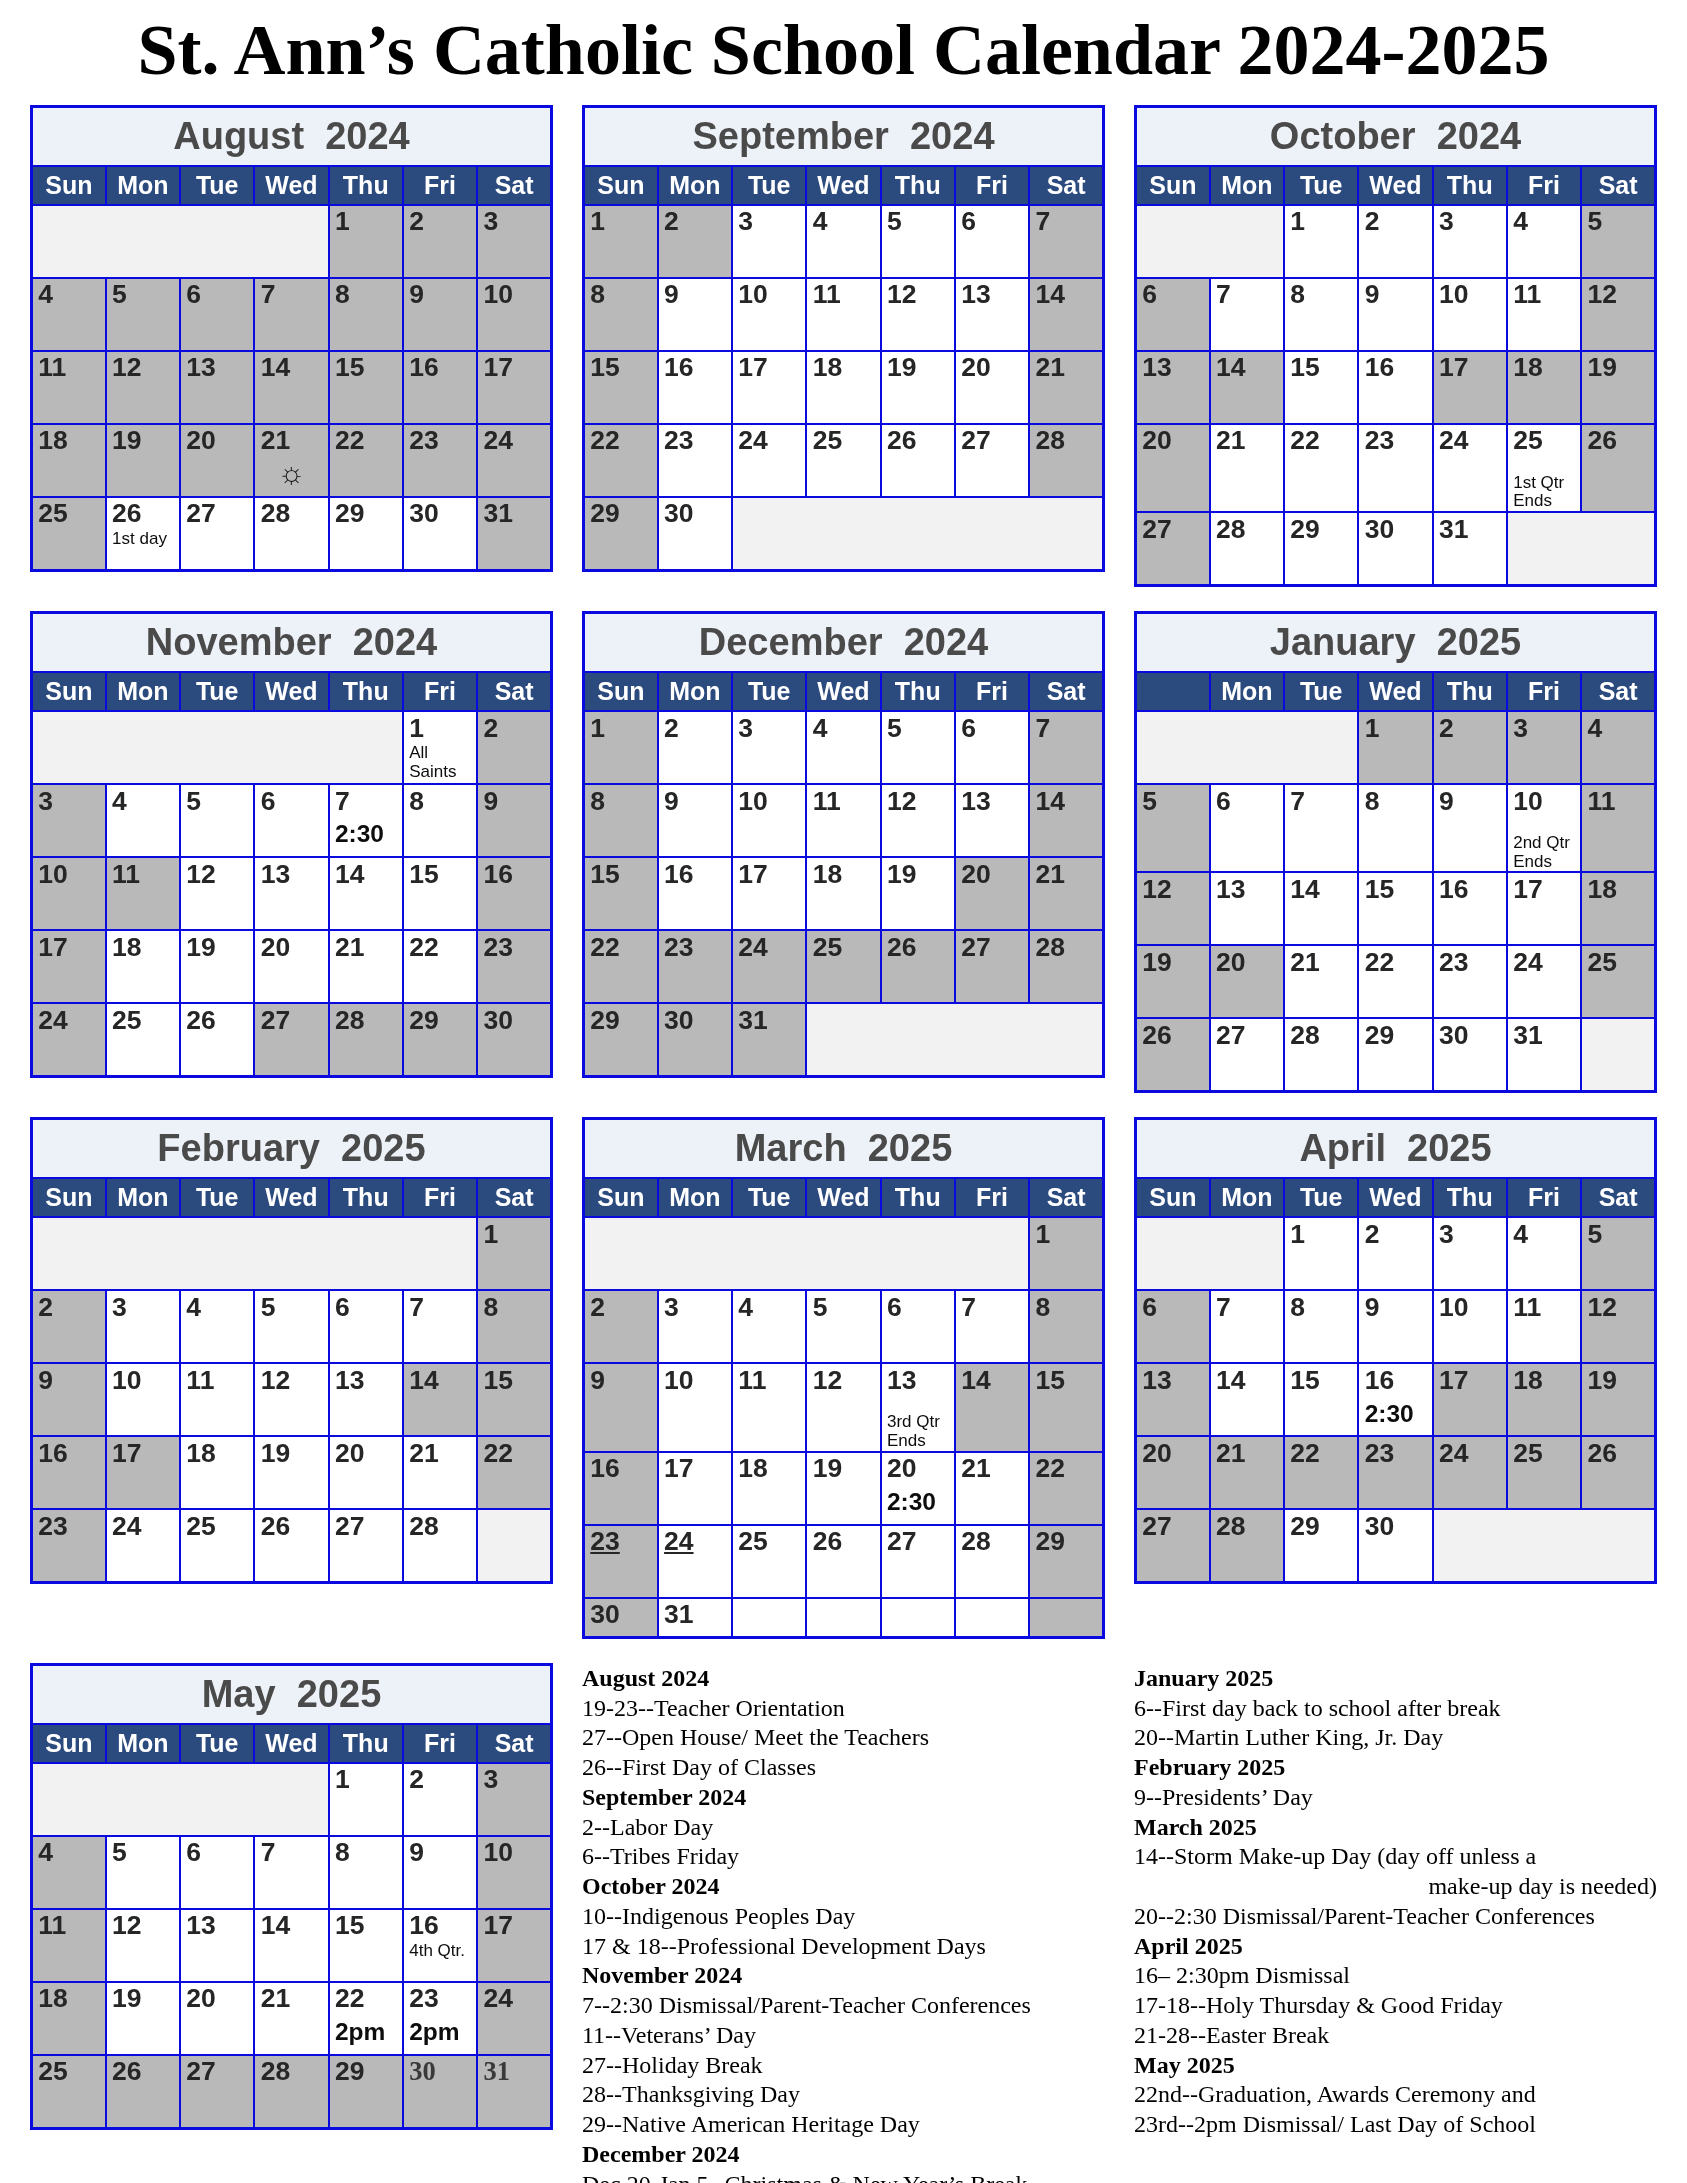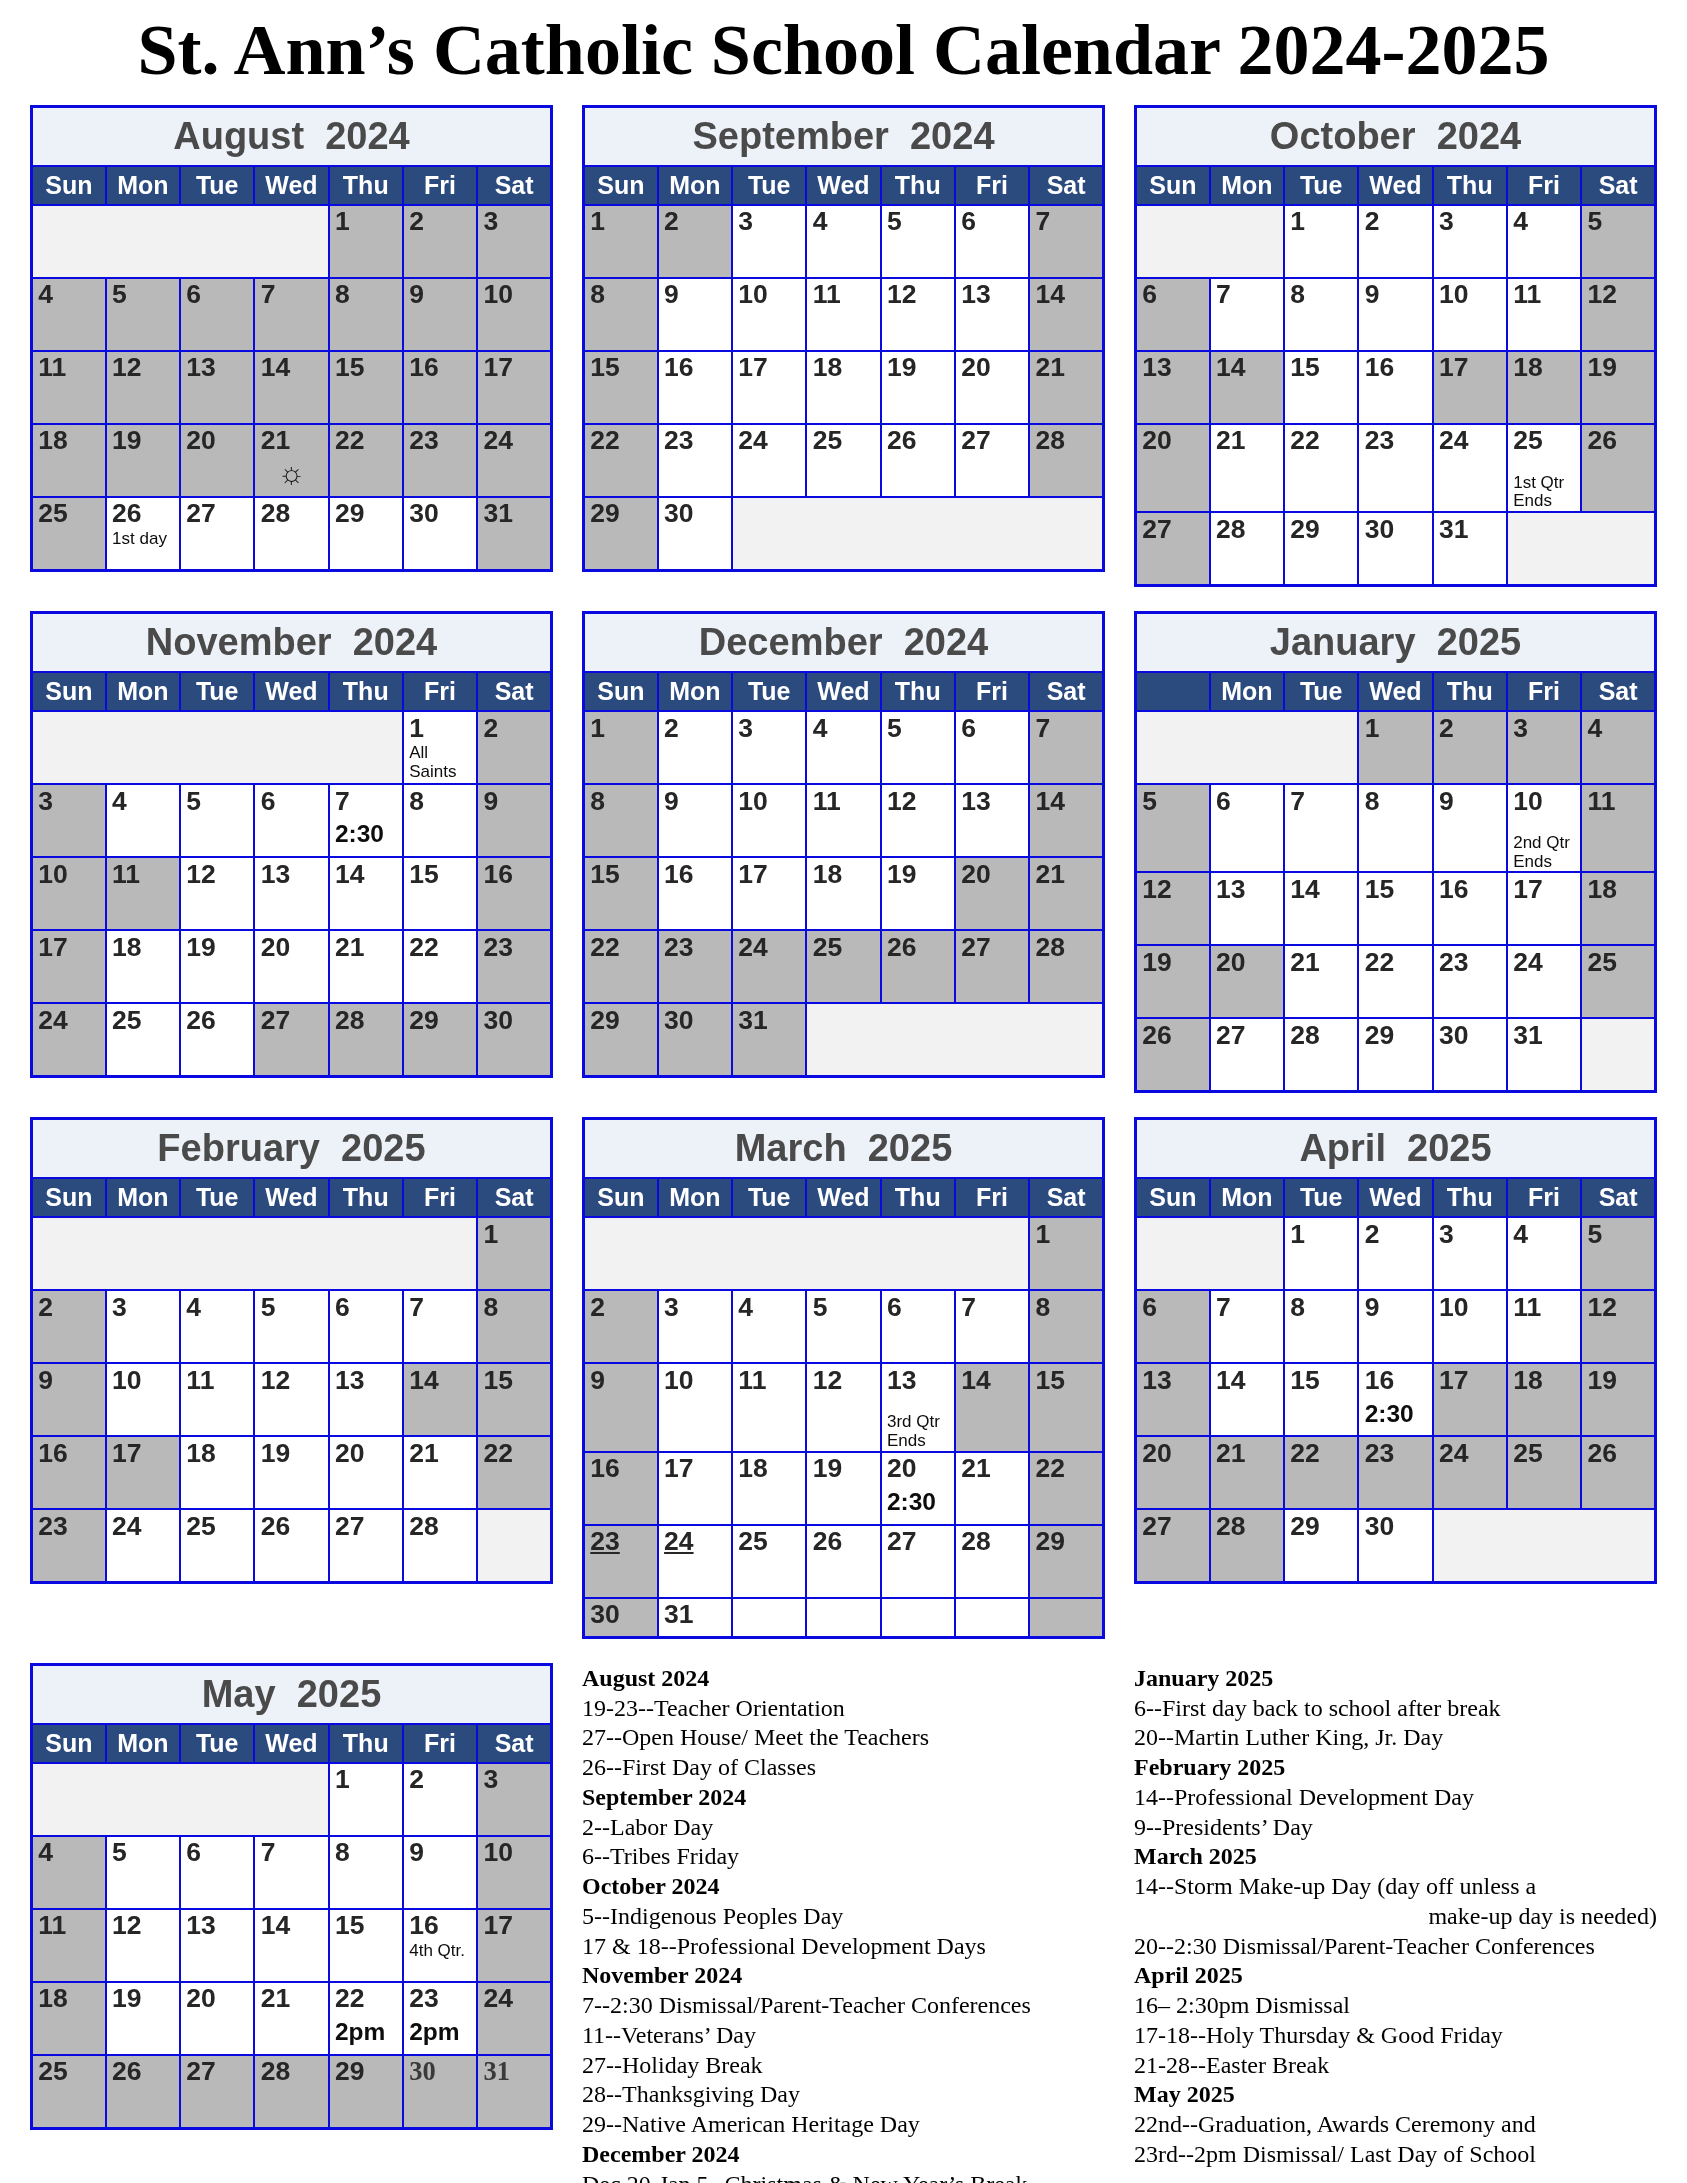--- a/index.html
+++ b/index.html
@@ -1281,37 +1281,36 @@
       </div>
     <div class="notes" id="notes-left">
         <div class="note-line b">August 2024</div>
         <div class="note-line">19-23--Teacher Orientation</div>
         <div class="note-line">27--Open House/ Meet the Teachers</div>
         <div class="note-line">26--First Day of Classes</div>
         <div class="note-line b">September 2024</div>
         <div class="note-line">2--Labor Day</div>
         <div class="note-line">6--Tribes Friday</div>
         <div class="note-line b">October 2024</div>
-        <div class="note-line">5--Indigenous Peoples Day</div>
+        <div class="note-line">10--Indigenous Peoples Day</div>
         <div class="note-line">17 &amp; 18--Professional Development Days</div>
         <div class="note-line b">November 2024</div>
         <div class="note-line">7--2:30 Dismissal/Parent-Teacher Conferences</div>
         <div class="note-line">11--Veterans’ Day</div>
         <div class="note-line">27--Holiday Break</div>
         <div class="note-line">28--Thanksgiving Day</div>
         <div class="note-line">29--Native American Heritage Day</div>
         <div class="note-line b">December 2024</div>
         <div class="note-line">Dec.20-Jan.5--Christmas &amp; New Year’s Break</div>
       </div>
     <div class="notes" id="notes-right">
         <div class="note-line b">January 2025</div>
         <div class="note-line">6--First day back to school after break</div>
         <div class="note-line">20--Martin Luther King, Jr. Day</div>
         <div class="note-line b">February 2025</div>
-        <div class="note-line">14--Professional Development Day</div>
         <div class="note-line">9--Presidents’ Day</div>
         <div class="note-line b">March 2025</div>
         <div class="note-line">14--Storm Make-up Day (day off unless a</div>
         <div class="note-line ind">make-up day is needed)</div>
         <div class="note-line">20--2:30 Dismissal/Parent-Teacher Conferences</div>
         <div class="note-line b">April 2025</div>
         <div class="note-line">16– 2:30pm Dismissal</div>
         <div class="note-line">17-18--Holy Thursday &amp; Good Friday</div>
         <div class="note-line">21-28--Easter Break</div>
         <div class="note-line b">May 2025</div>

